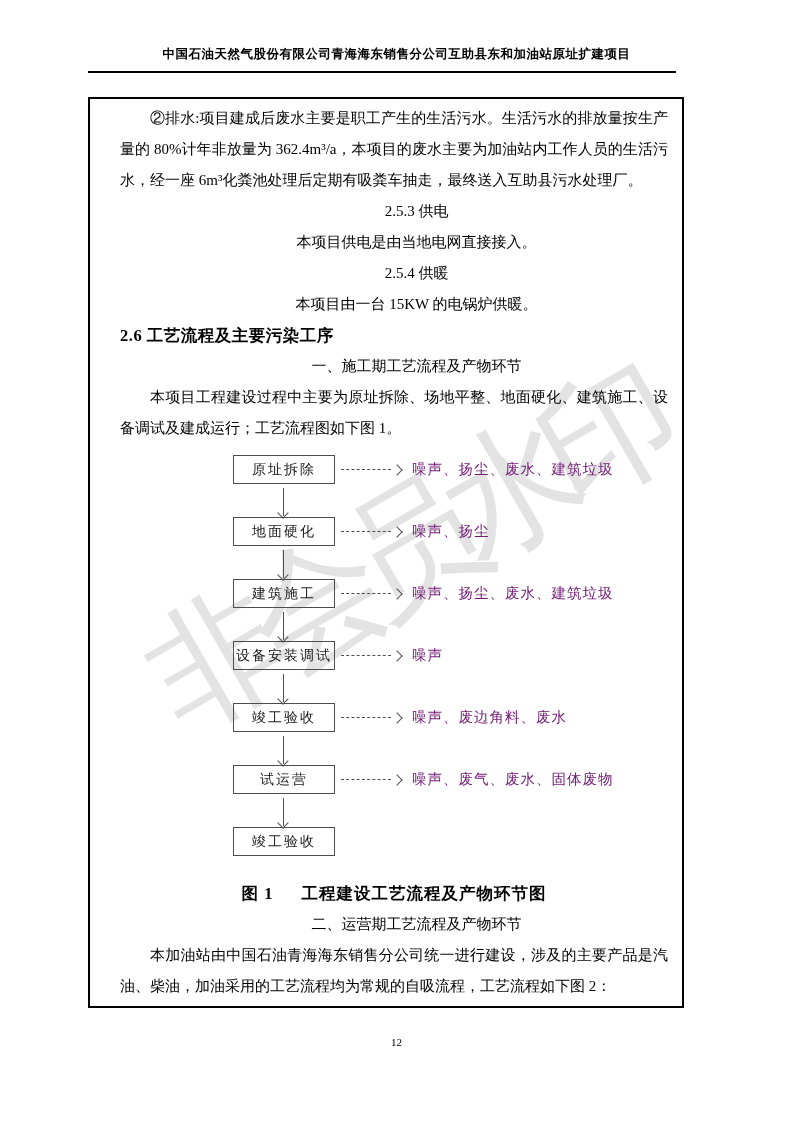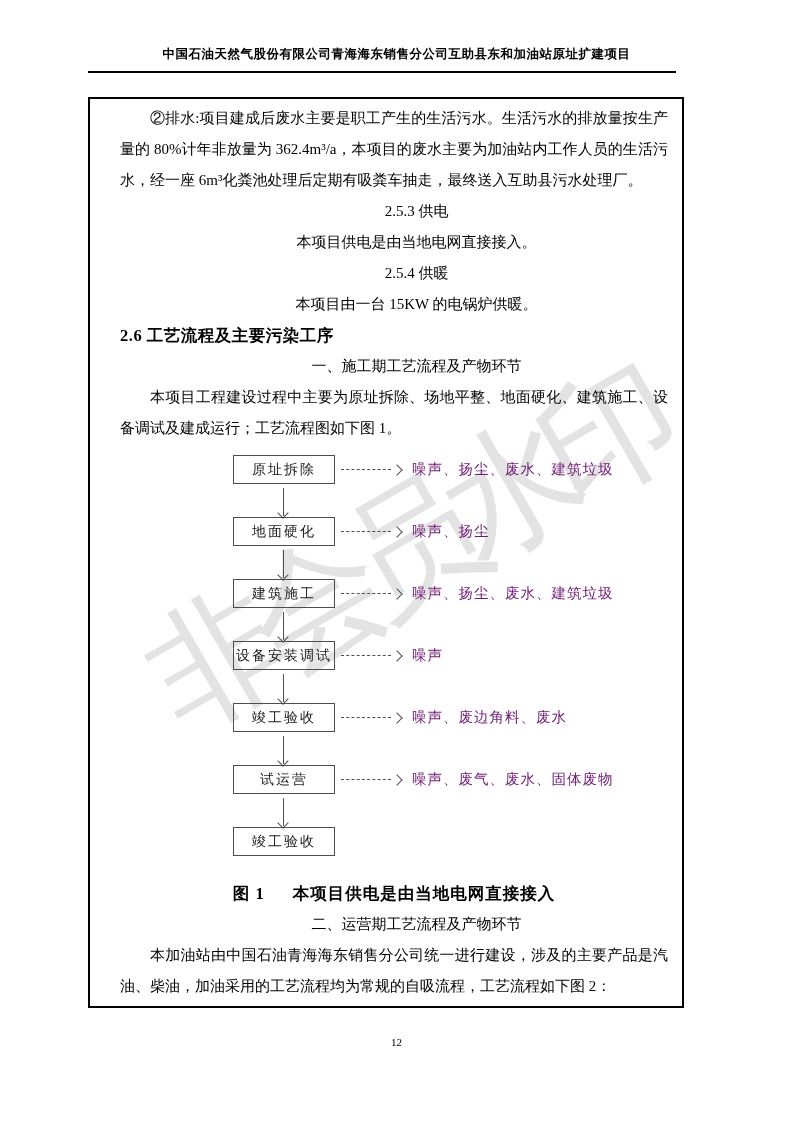--- a/index.html
+++ b/index.html
@@ -181,21 +181,21 @@
         <div class="chev-down"></div>
       </div>
 
       <div class="fc-row" style="top:383px">
         <div class="fc-box">竣工验收</div>
       </div>
 
     </div>
 
     <div class="fig-caption">
-      <span class="figno">图 1</span><span>本项目供电是由当地电网直接接入</span>
+      <span class="figno">图 1</span><span>工程建设工艺流程及产物环节图</span>
     </div>
 
     <p class="line ind3">二、运营期工艺流程及产物环节</p>
     <p class="para">本加油站由中国石油青海海东销售分公司统一进行建设，涉及的主要产品是汽油、柴油，加油采用的工艺流程均为常规的自吸流程，工艺流程如下图 2：</p>
 
   </div>
 
   <div class="page-number">12</div>
 
 </div>

